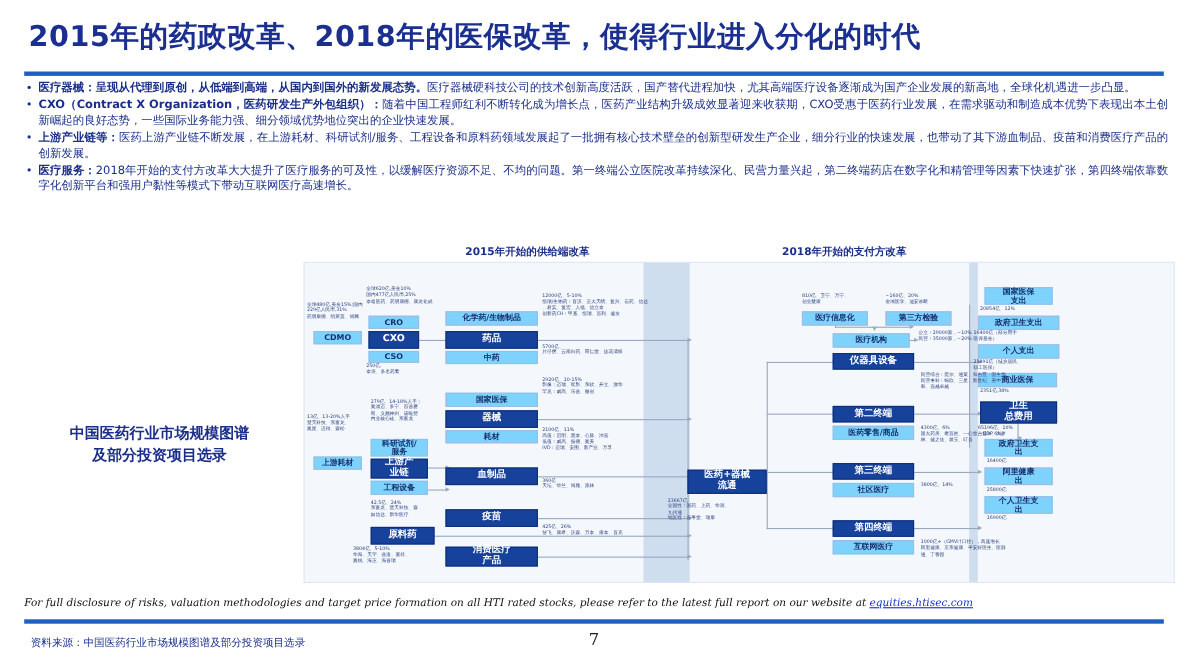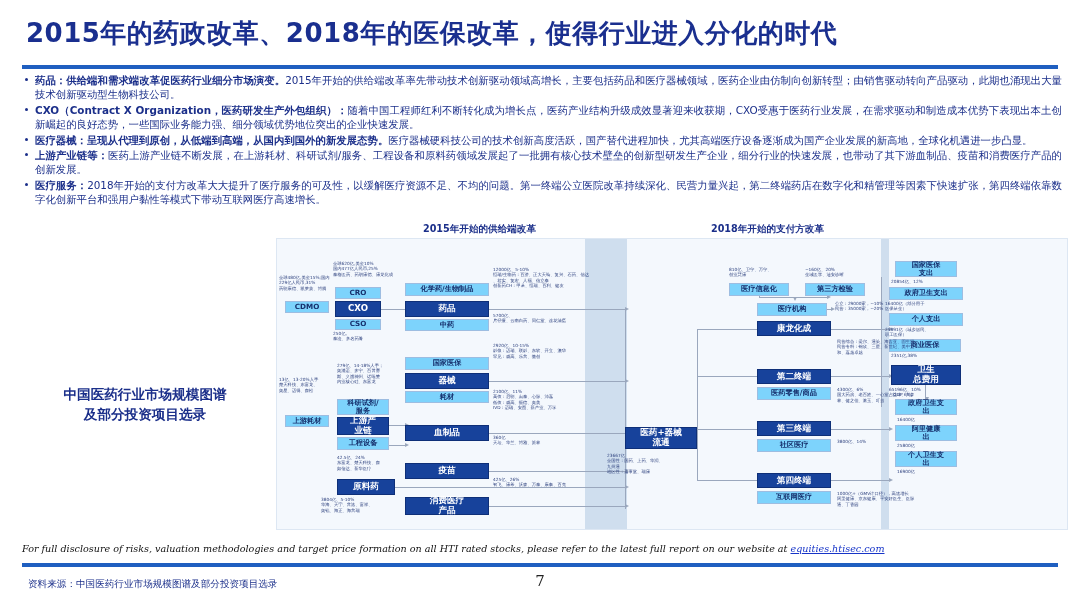--- a/index.html
+++ b/index.html
@@ -90,23 +90,22 @@
 <body>
 
 <div class="page">
 
   <div class="header">
     <div class="title">2015年的药政改革、2018年的医保改革，使得行业进入分化的时代</div>
     <div class="header-rule"></div>
   </div>
 
   <div class="bullets" id="bullets">
-      <div class="bullet"><b>药品：供给端和需求端改革促医药行业细分市场演变。</b><span>2015年开始的供给端改革率先带动技术创新驱动领域高增长，主要包括药品和医疗器械领域，医药企业由仿制向创新转型；由销售驱动转向产品驱动，此期也涌现出大量技术创新驱动型生物科技公司。</span></div>
+      <div class="bullet"><b>医疗器械：呈现从代理到原创，从低端到高端，从国内到国外的新发展态势。</b><span>医疗器械硬科技公司的技术创新高度活跃，国产替代进程加快，尤其高端医疗设备逐渐成为国产企业发展的新高地，全球化机遇进一步凸显。</span></div>
       <div class="bullet"><b>CXO（Contract X Organization，医药研发生产外包组织）：</b><span>随着中国工程师红利不断转化成为增长点，医药产业结构升级成效显著迎来收获期，CXO受惠于医药行业发展，在需求驱动和制造成本优势下表现出本土创新崛起的良好态势，一些国际业务能力强、细分领域优势地位突出的企业快速发展。</span></div>
-      <div class="bullet"><b>医疗器械：呈现从代理到原创，从低端到高端，从国内到国外的新发展态势。</b><span>医疗器械硬科技公司的技术创新高度活跃，国产替代进程加快，尤其高端医疗设备逐渐成为国产企业发展的新高地，全球化机遇进一步凸显。</span></div>
       <div class="bullet"><b>上游产业链等：</b><span>医药上游产业链不断发展，在上游耗材、科研试剂/服务、工程设备和原料药领域发展起了一批拥有核心技术壁垒的创新型研发生产企业，细分行业的快速发展，也带动了其下游血制品、疫苗和消费医疗产品的创新发展。</span></div>
       <div class="bullet"><b>医疗服务：</b><span>2018年开始的支付方改革大大提升了医疗服务的可及性，以缓解医疗资源不足、不均的问题。第一终端公立医院改革持续深化、民营力量兴起，第二终端药店在数字化和精管理等因素下快速扩张，第四终端依靠数字化创新平台和强用户黏性等模式下带动互联网医疗高速增长。</span></div>
     </div>
 
   <div class="caption">中国医药行业市场规模图谱
 及部分投资项目选录</div>
 
   <div class="diagram" id="diagram">
       <div class="band" style="left: 308px; top: 0px; width: 42px; height: 290px;"></div>
       <div class="band" style="left: 604px; top: 0px; width: 8px; height: 290px;"></div>
@@ -178,21 +177,21 @@
 服务</div>
       <div class="nd dk" style="left: 60px; top: 178px; width: 52px; height: 18px;">上游产
 业链</div>
       <div class="nd lt" style="left: 60px; top: 198px; width: 52px; height: 13px;">工程设备</div>
       <div class="nd dk" style="left: 60px; top: 240px; width: 58px; height: 16px;">原料药</div>
       <div class="nd dk" style="left: 348px; top: 188px; width: 72px; height: 22px;">医药+器械
 流通</div>
       <div class="nd lt" style="left: 452px; top: 44px; width: 60px; height: 13px;">医疗信息化</div>
       <div class="nd lt" style="left: 528px; top: 44px; width: 60px; height: 13px;">第三方检验</div>
       <div class="nd lt" style="left: 480px; top: 64px; width: 70px; height: 13px;">医疗机构</div>
-      <div class="nd dk" style="left: 480px; top: 82px; width: 74px; height: 15px;">康龙化成</div>
+      <div class="nd dk" style="left: 480px; top: 82px; width: 74px; height: 15px;">仪器具设备</div>
       <div class="nd dk" style="left: 480px; top: 130px; width: 74px; height: 15px;">第二终端</div>
       <div class="nd lt" style="left: 480px; top: 148px; width: 74px; height: 13px;">医药零售/商品</div>
       <div class="nd dk" style="left: 480px; top: 182px; width: 74px; height: 15px;">第三终端</div>
       <div class="nd lt" style="left: 480px; top: 200px; width: 74px; height: 13px;">社区医疗</div>
       <div class="nd dk" style="left: 480px; top: 234px; width: 74px; height: 15px;">第四终端</div>
       <div class="nd lt" style="left: 480px; top: 252px; width: 74px; height: 13px;">互联网医疗</div>
       <div class="nd lt" style="left: 618px; top: 22px; width: 62px; height: 16px;">国家医保
 支出</div>
       <div class="nd lt" style="left: 612px; top: 48px; width: 74px; height: 13px;">政府卫生支出</div>
       <div class="nd lt" style="left: 612px; top: 74px; width: 74px; height: 13px; text-align: right;">个人支出</div>

